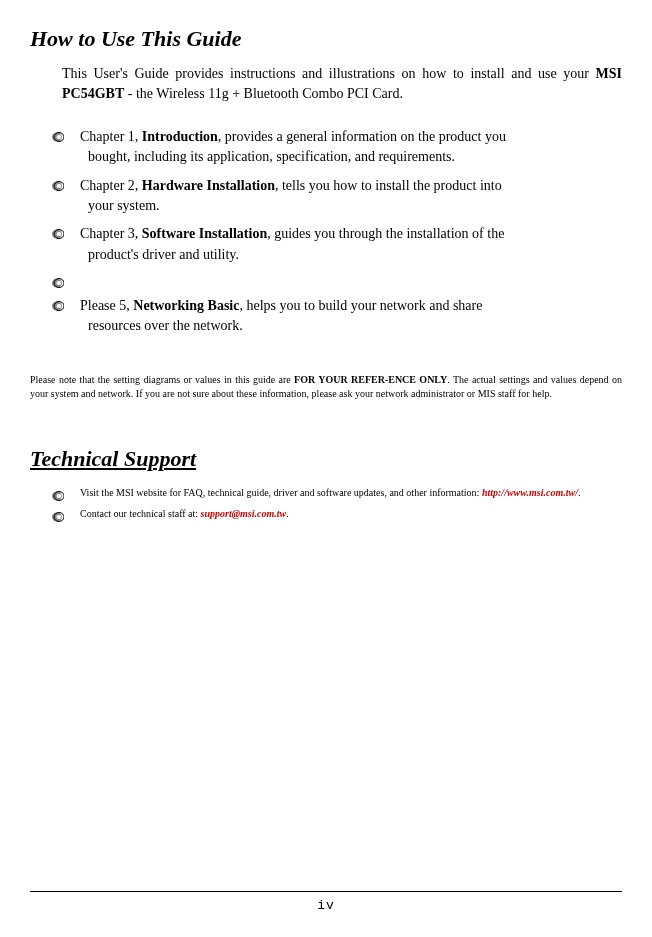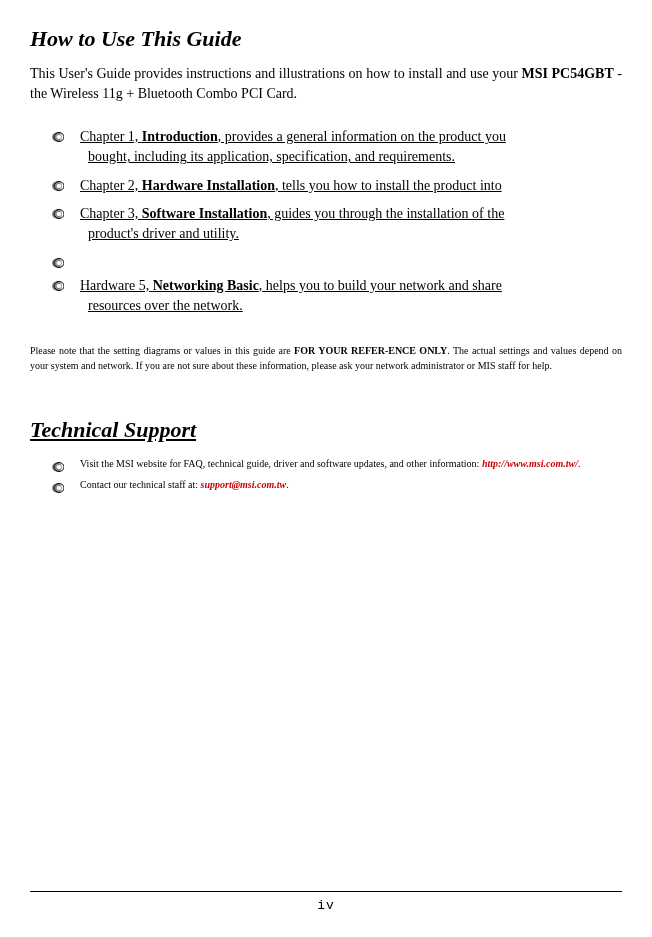--- a/index.html
+++ b/index.html
@@ -21,28 +21,28 @@
       font-style: italic;
       font-weight: bold;
       margin-bottom: 12px;
       margin-top: 6px;
     }
     .intro-text {
       font-size: 14px;
       line-height: 1.4;
       margin-bottom: 24px;
       text-align: justify;
+      margin-left: 32px;
     }
     .bold {
       font-weight: bold;
     }
     .chapter-list {
       margin-left: 22px;
-      margin-bottom: 28px;
-      text-decoration: underline;
+      margin-bottom: 36px;
     }
     .chapter-item {
       display: flex;
       align-items: flex-start;
       margin-bottom: 8px;
     }
     .bullet {
       flex-shrink: 0;
       width: 12px;
       height: 10px;
@@ -138,20 +138,21 @@
   <div class="chapter-item">
     <div class="bullet">
       <svg width="12" height="10" viewBox="0 0 12 10">
           <ellipse cx="5" cy="5" rx="5" ry="4.5" fill="#888"></ellipse>
           <ellipse cx="7" cy="5" rx="5" ry="4.5" fill="none" stroke="#000" stroke-width="1"></ellipse>
           <ellipse cx="7" cy="5" rx="2.5" ry="2" fill="#fff"></ellipse>
         </svg>
     </div>
     <div class="chapter-text">
       <span>Chapter 2, </span><span class="bold">Hardware Installation</span><span>, tells you how to install the product into</span>
+      <span class="cont">your system.</span>
     </div>
   </div>
 
   <div class="chapter-item">
     <div class="bullet">
       <svg width="12" height="10" viewBox="0 0 12 10">
           <ellipse cx="5" cy="5" rx="5" ry="4.5" fill="#888"></ellipse>
           <ellipse cx="7" cy="5" rx="5" ry="4.5" fill="none" stroke="#000" stroke-width="1"></ellipse>
           <ellipse cx="7" cy="5" rx="2.5" ry="2" fill="#fff"></ellipse>
         </svg>
@@ -174,21 +175,21 @@
 
   <div class="chapter-item">
     <div class="bullet">
       <svg width="12" height="10" viewBox="0 0 12 10">
           <ellipse cx="5" cy="5" rx="5" ry="4.5" fill="#888"></ellipse>
           <ellipse cx="7" cy="5" rx="5" ry="4.5" fill="none" stroke="#000" stroke-width="1"></ellipse>
           <ellipse cx="7" cy="5" rx="2.5" ry="2" fill="#fff"></ellipse>
         </svg>
     </div>
     <div class="chapter-text">
-      <span>Hardware 5, </span><span class="bold">Networking Basic</span><span>, helps you to build your network and share</span>
+      <span>Please 5, </span><span class="bold">Networking Basic</span><span>, helps you to build your network and share</span>
       <span class="cont">resources over the network.</span>
     </div>
   </div>
 
 </div>
 
 <p class="note-text">
   <span>Please note that the setting diagrams or values in this guide are </span><span class="bold">FOR YOUR REFER-ENCE ONLY</span><span>.  The actual settings and values depend on your system and network.  If you are not sure about these information, please ask your network administrator or MIS staff for help.</span>
 </p>
 

